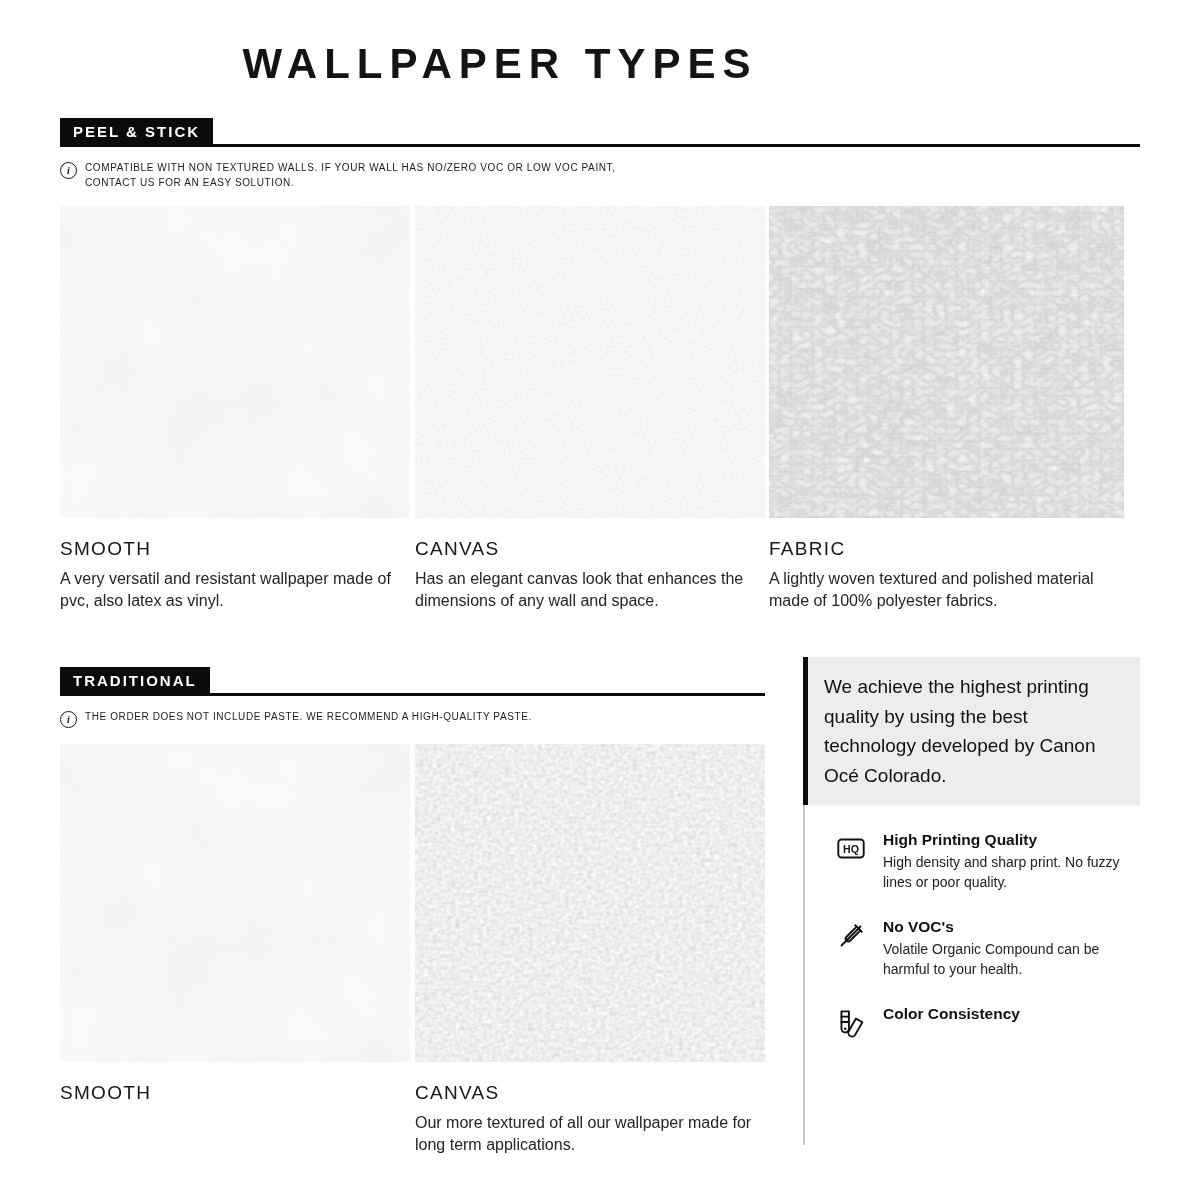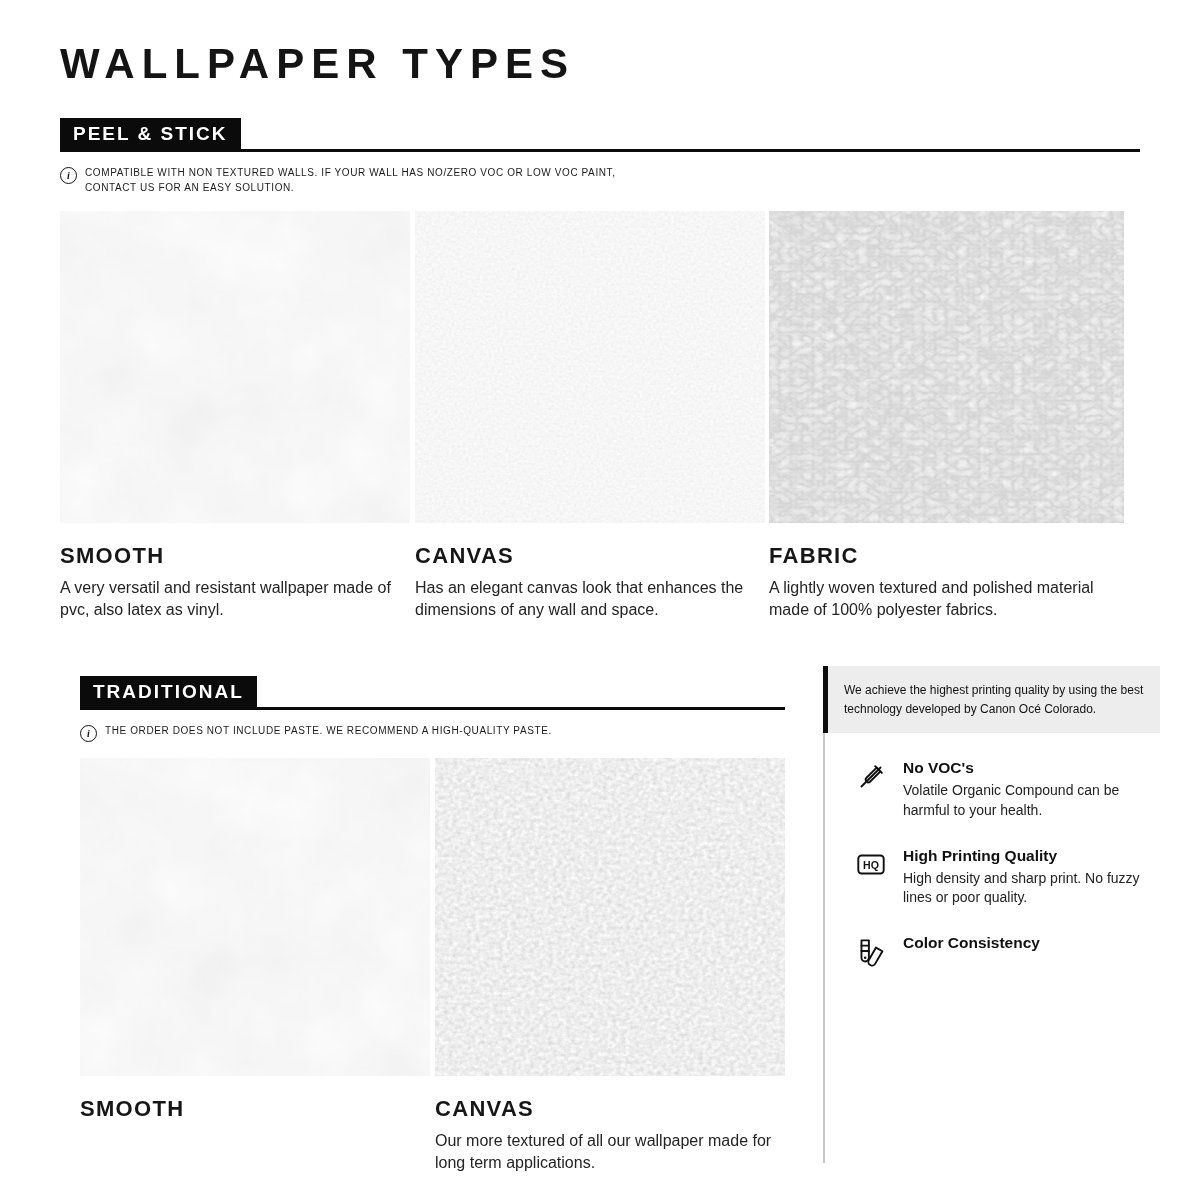--- a/index.html
+++ b/index.html
@@ -1,43 +1,43 @@
 <!DOCTYPE html>
 <html><head>
 <meta charset="utf-8">
 <style>
   html,body{margin:0;padding:0;background:#ffffff;}
   body{width:1200px;height:1200px;overflow:hidden;font-family:"Liberation Sans",sans-serif;color:#141414;}
   .page{box-sizing:border-box;width:1200px;height:1200px;padding:0 60px;}
 
-  .page-title{width:880px;margin:40px 0 0 0;text-align:left;font-size:42px;font-weight:600;letter-spacing:7px;color:#141414;}
+  .page-title{width:880px;margin:40px 0 0 0;text-align:center;font-size:42px;font-weight:600;letter-spacing:7px;color:#141414;}
 
   .section-header{margin-top:30px;border-bottom:3px solid #0b0b0b;}
-  .badge{display:inline-block;background:#0b0b0b;color:#ffffff;font-size:19px;font-weight:700;letter-spacing:2px;padding:5px 13px 4px 13px;}
+  .badge{display:inline-block;background:#0b0b0b;color:#ffffff;font-size:15px;font-weight:700;letter-spacing:2px;padding:5px 13px 4px 13px;}
 
   .note{margin-top:14px;display:flex;align-items:flex-start;gap:8px;}
   .info-icon{flex:0 0 auto;width:15px;height:15px;margin-top:1px;border:1.5px solid #111;border-radius:50%;display:inline-flex;align-items:center;justify-content:center;font-size:10px;font-weight:700;font-family:"Liberation Serif",serif;font-style:italic;color:#111;}
   .note-text{font-size:10px;font-weight:500;letter-spacing:.6px;line-height:1.45;color:#1b1b1b;max-width:560px;text-transform:uppercase;}
   .note-text.wide{max-width:640px;text-align:right;}
 
   .swatch-row{display:flex;margin-top:16px;}
   .swatch-fig{width:350px;margin:0;}
   .swatch-fig.gap-sm{margin-left:5px;}
   .swatch-fig.gap-lg{margin-left:4px;width:355px;}
   .swatch{display:block;width:100%;height:312px;}
   .swatch.tall{height:318px;}
-  .swatch-name{margin-top:20px;font-size:22px;font-weight:700;letter-spacing:1.3px;color:#161616;}
+  .swatch-name{margin-top:20px;font-size:19px;font-weight:400;letter-spacing:1.3px;color:#161616;}
   .swatch-desc{margin-top:8px;font-size:16px;line-height:1.35;color:#242424;max-width:345px;}
 
-  .bottom-row{display:flex;margin-top:26px;margin-left:20px;}
+  .bottom-row{display:flex;margin-top:26px;}
   .bottom-left{width:705px;flex:0 0 auto;}
 
   .sidebar{margin-left:38px;width:337px;flex:0 0 auto;position:relative;}
   .sidebar-line{position:absolute;left:0;top:20px;bottom:10px;width:2px;background:#c9c9c9;}
-  .quote-box{position:relative;margin-top:20px;background:#ededed;border-left:5px solid #0d0d0d;padding:15px 16px;box-sizing:border-box;font-size:12px;line-height:1.55;color:#111;}
+  .quote-box{position:relative;margin-top:20px;background:#ededed;border-left:5px solid #0d0d0d;padding:15px 16px;box-sizing:border-box;font-size:19px;line-height:1.55;color:#111;}
   .features{margin-top:26px;padding-left:30px;}
   .feature{display:flex;gap:14px;margin-bottom:26px;}
   .feature-icon{flex:0 0 auto;width:36px;height:36px;}
   .feature-title{font-size:15.5px;font-weight:700;color:#111;}
   .feature-desc{margin-top:4px;font-size:14px;line-height:1.4;color:#222;max-width:252px;}
 </style>
 </head>
 <body>
 
 <svg width="0" height="0" style="position:absolute" aria-hidden="true">
@@ -158,42 +158,42 @@
 
     <div class="sidebar">
       <div class="sidebar-line"></div>
 
       <div class="quote-box">We achieve the highest printing quality by using the best technology developed by Canon Océ Colorado.</div>
 
       <div class="features">
 
         <div class="feature">
           <svg class="feature-icon" viewBox="0 0 34 34">
+            <rect x="5" y="8" width="24" height="17" rx="3" fill="none" stroke="#111" stroke-width="1.8"></rect>
+            <text x="17" y="20.5" text-anchor="middle" font-size="10" font-weight="bold" font-family="Liberation Sans, sans-serif" fill="#111">HQ</text>
+          </svg>
+          <div>
+            <div class="feature-title">High Printing Quality</div>
+            <div class="feature-desc">High density and sharp print. No fuzzy lines or poor quality.</div>
+          </div>
+        </div>
+
+        <div class="feature">
+          <svg class="feature-icon" viewBox="0 0 34 34">
             <g stroke="#111" stroke-width="1.8" fill="none" stroke-linecap="round">
               <g transform="rotate(45 17 17)">
                 <path d="M14.5 7 v13.5 a2.5 2.5 0 0 0 5 0 V7 z"></path>
                 <path d="M12.5 7 h9"></path>
               </g>
               <path d="M8 26 L26 8"></path>
             </g>
           </svg>
           <div>
             <div class="feature-title">No VOC's</div>
             <div class="feature-desc">Volatile Organic Compound can be harmful to your health.</div>
-          </div>
-        </div>
-
-        <div class="feature">
-          <svg class="feature-icon" viewBox="0 0 34 34">
-            <rect x="5" y="8" width="24" height="17" rx="3" fill="none" stroke="#111" stroke-width="1.8"></rect>
-            <text x="17" y="20.5" text-anchor="middle" font-size="10" font-weight="bold" font-family="Liberation Sans, sans-serif" fill="#111">HQ</text>
-          </svg>
-          <div>
-            <div class="feature-title">High Printing Quality</div>
-            <div class="feature-desc">High density and sharp print. No fuzzy lines or poor quality.</div>
           </div>
         </div>
 
 
         <div class="feature">
           <svg class="feature-icon" viewBox="0 0 34 34">
             <g stroke="#111" stroke-width="1.8" fill="none" stroke-linecap="round" stroke-linejoin="round">
               <path d="M8 6 h7 v16.5 a3.5 3.5 0 0 1 -7 0 z"></path>
               <path d="M8 11 h7"></path>
                 <path d="M8 16 h7"></path>

